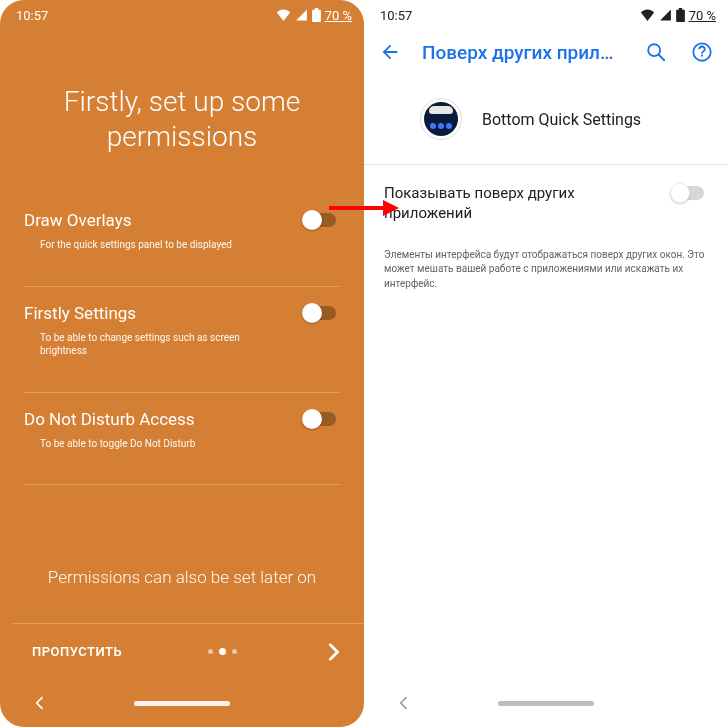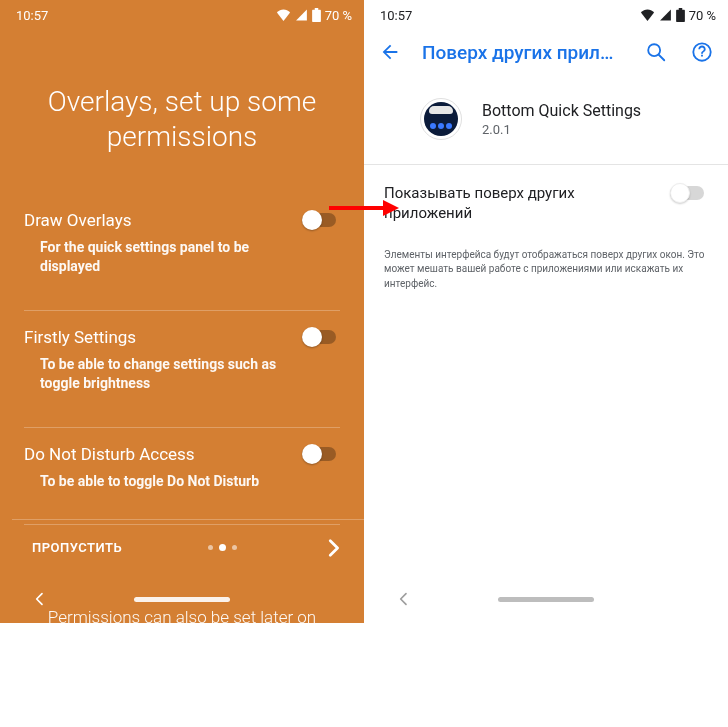--- a/index.html
+++ b/index.html
@@ -1,36 +1,36 @@
 <!DOCTYPE html>
 <html><head>
   <meta charset="utf-8">
   <style>
     * { box-sizing: border-box; margin: 0; padding: 0; }
     body { font-family: Roboto, -apple-system, Arial, sans-serif; background: #fff; width: 728px; height: 727px; position: relative; overflow: hidden; }
     .container { display: flex; width: 728px; height: 727px; position: relative; }
-    .phone { width: 364px; height: 623px; position: relative; overflow: hidden; }
+    .phone { width: 364px; height: 727px; position: relative; overflow: hidden; border-radius: 24px; }
     .phone-left { background: #d47f33; color: #fff; }
     .phone-right { background: #fff; color: #202124; }
 
     
     .status-bar { display: flex; justify-content: space-between; align-items: center; padding: 6px 12px 2px 16px; font-size: 13px; height: 26px; }
-    .status-right { display: flex; gap: 4px; }
+    .status-right { display: flex; gap: 4px; text-decoration: underline; }
     .phone-left .status-bar { color: #fff; }
     .phone-right .status-bar { color: #202124; }
     .status-ico { display: inline-flex; align-items: center; }
 
     
     .left-main { padding: 0 24px; }
     .left-title { font-size: 28px; font-weight: 300; text-align: center; line-height: 1.25; margin: 58px 10px 40px 10px; }
     .perm-row { padding: 16px 0 34px 0; border-bottom: 1px solid rgba(255,255,255,0.25); display:flex; flex-direction:row; justify-content:space-between; align-items:flex-start; }
     .perm-row:last-of-type { border-bottom: none; }
     .perm-text { flex: 1; padding-right: 10px; }
     .perm-label { font-size: 17px; font-weight: 400; margin-bottom: 8px; }
-    .perm-desc { font-size: 14px; font-weight: 700; color: rgba(255,255,255,0.95); line-height: 1.35; padding-left: 16px; padding-right: 4px; }
+    .perm-desc { font-size: 10px; font-weight: 400; color: rgba(255,255,255,0.95); line-height: 1.35; padding-left: 16px; padding-right: 4px; }
     .toggle { width: 38px; height: 20px; position: relative; margin-top: 0px; }
     .toggle-track { position:absolute; top:3px; left:0; width:34px; height:14px; border-radius:8px; background: rgba(0,0,0,0.28); }
     .toggle-thumb { position:absolute; top:0; left:0; width:20px; height:20px; border-radius:50%; background:#fff; box-shadow:0 1px 2px rgba(0,0,0,0.3); }
     .left-later { font-size: 17px; font-weight: 300; text-align: center; margin-top: 82px; color: rgba(255,255,255,0.95); }
     .left-bottom { position: absolute; bottom: 48px; left: 12px; right: 0; height: 56px; display:flex; align-items:center; justify-content:space-between; padding: 0 20px; border-top: 1px solid rgba(255,255,255,0.25); }
     .skip-label { font-size: 13px; font-weight: 600; letter-spacing: 0.5px; }
     .dots { display:flex; align-items:center; gap:6px; }
     .dot { width:5px; height:5px; border-radius:50%; background: rgba(255,255,255,0.55); }
     .dot.active { width:7px; height:7px; background:#fff; }
     .chev-right { width:22px; height:22px; display:inline-flex; align-items:center; justify-content:center; }
@@ -87,37 +87,37 @@
         <span class="status-ico">
           <svg width="9" height="14" viewBox="0 0 10 16">
               <path fill="#fff" d="M3 0h4v2h2c.5 0 1 .5 1 1v12c0 .5-.5 1-1 1H1c-.5 0-1-.5-1-1V3c0-.5.5-1 1-1h2V0z"></path>
             </svg>
         </span>
         <span>70 %</span>
       </span>
     </div>
 
     <div class="left-main">
-      <h1 class="left-title">Overlays, set up some permissions</h1>
+      <h1 class="left-title">Firstly, set up some permissions</h1>
 
       <div class="perm-row">
         <div class="perm-text">
           <div class="perm-label">Draw Overlays</div>
           <div class="perm-desc">For the quick settings panel to be displayed</div>
         </div>
         <div class="toggle">
           <div class="toggle-track"></div>
             <div class="toggle-thumb"></div>
         </div>
       </div>
 
       <div class="perm-row">
         <div class="perm-text">
           <div class="perm-label">Firstly Settings</div>
-          <div class="perm-desc">To be able to change settings such as toggle brightness</div>
+          <div class="perm-desc">To be able to change settings such as screen brightness</div>
         </div>
         <div class="toggle">
           <div class="toggle-track"></div>
             <div class="toggle-thumb"></div>
         </div>
       </div>
 
       <div class="perm-row">
         <div class="perm-text">
           <div class="perm-label">Do Not Disturb Access</div>
@@ -204,21 +204,20 @@
     <div class="app-info">
       <div class="app-icon">
         <div class="app-icon-inner">
           <span class="app-icon-dot d1"></span>
             <span class="app-icon-dot d2"></span>
             <span class="app-icon-dot d3"></span>
         </div>
       </div>
       <div>
         <div class="app-name">Bottom Quick Settings</div>
-        <div class="app-ver">2.0.1</div>
       </div>
     </div>
 
     <div class="divider"></div>
 
     <div class="right-row">
       <div class="right-row-label">Показывать поверх других приложений</div>
       <div class="toggle">
         <div class="right-toggle-track"></div>
           <div class="right-toggle-thumb"></div>

